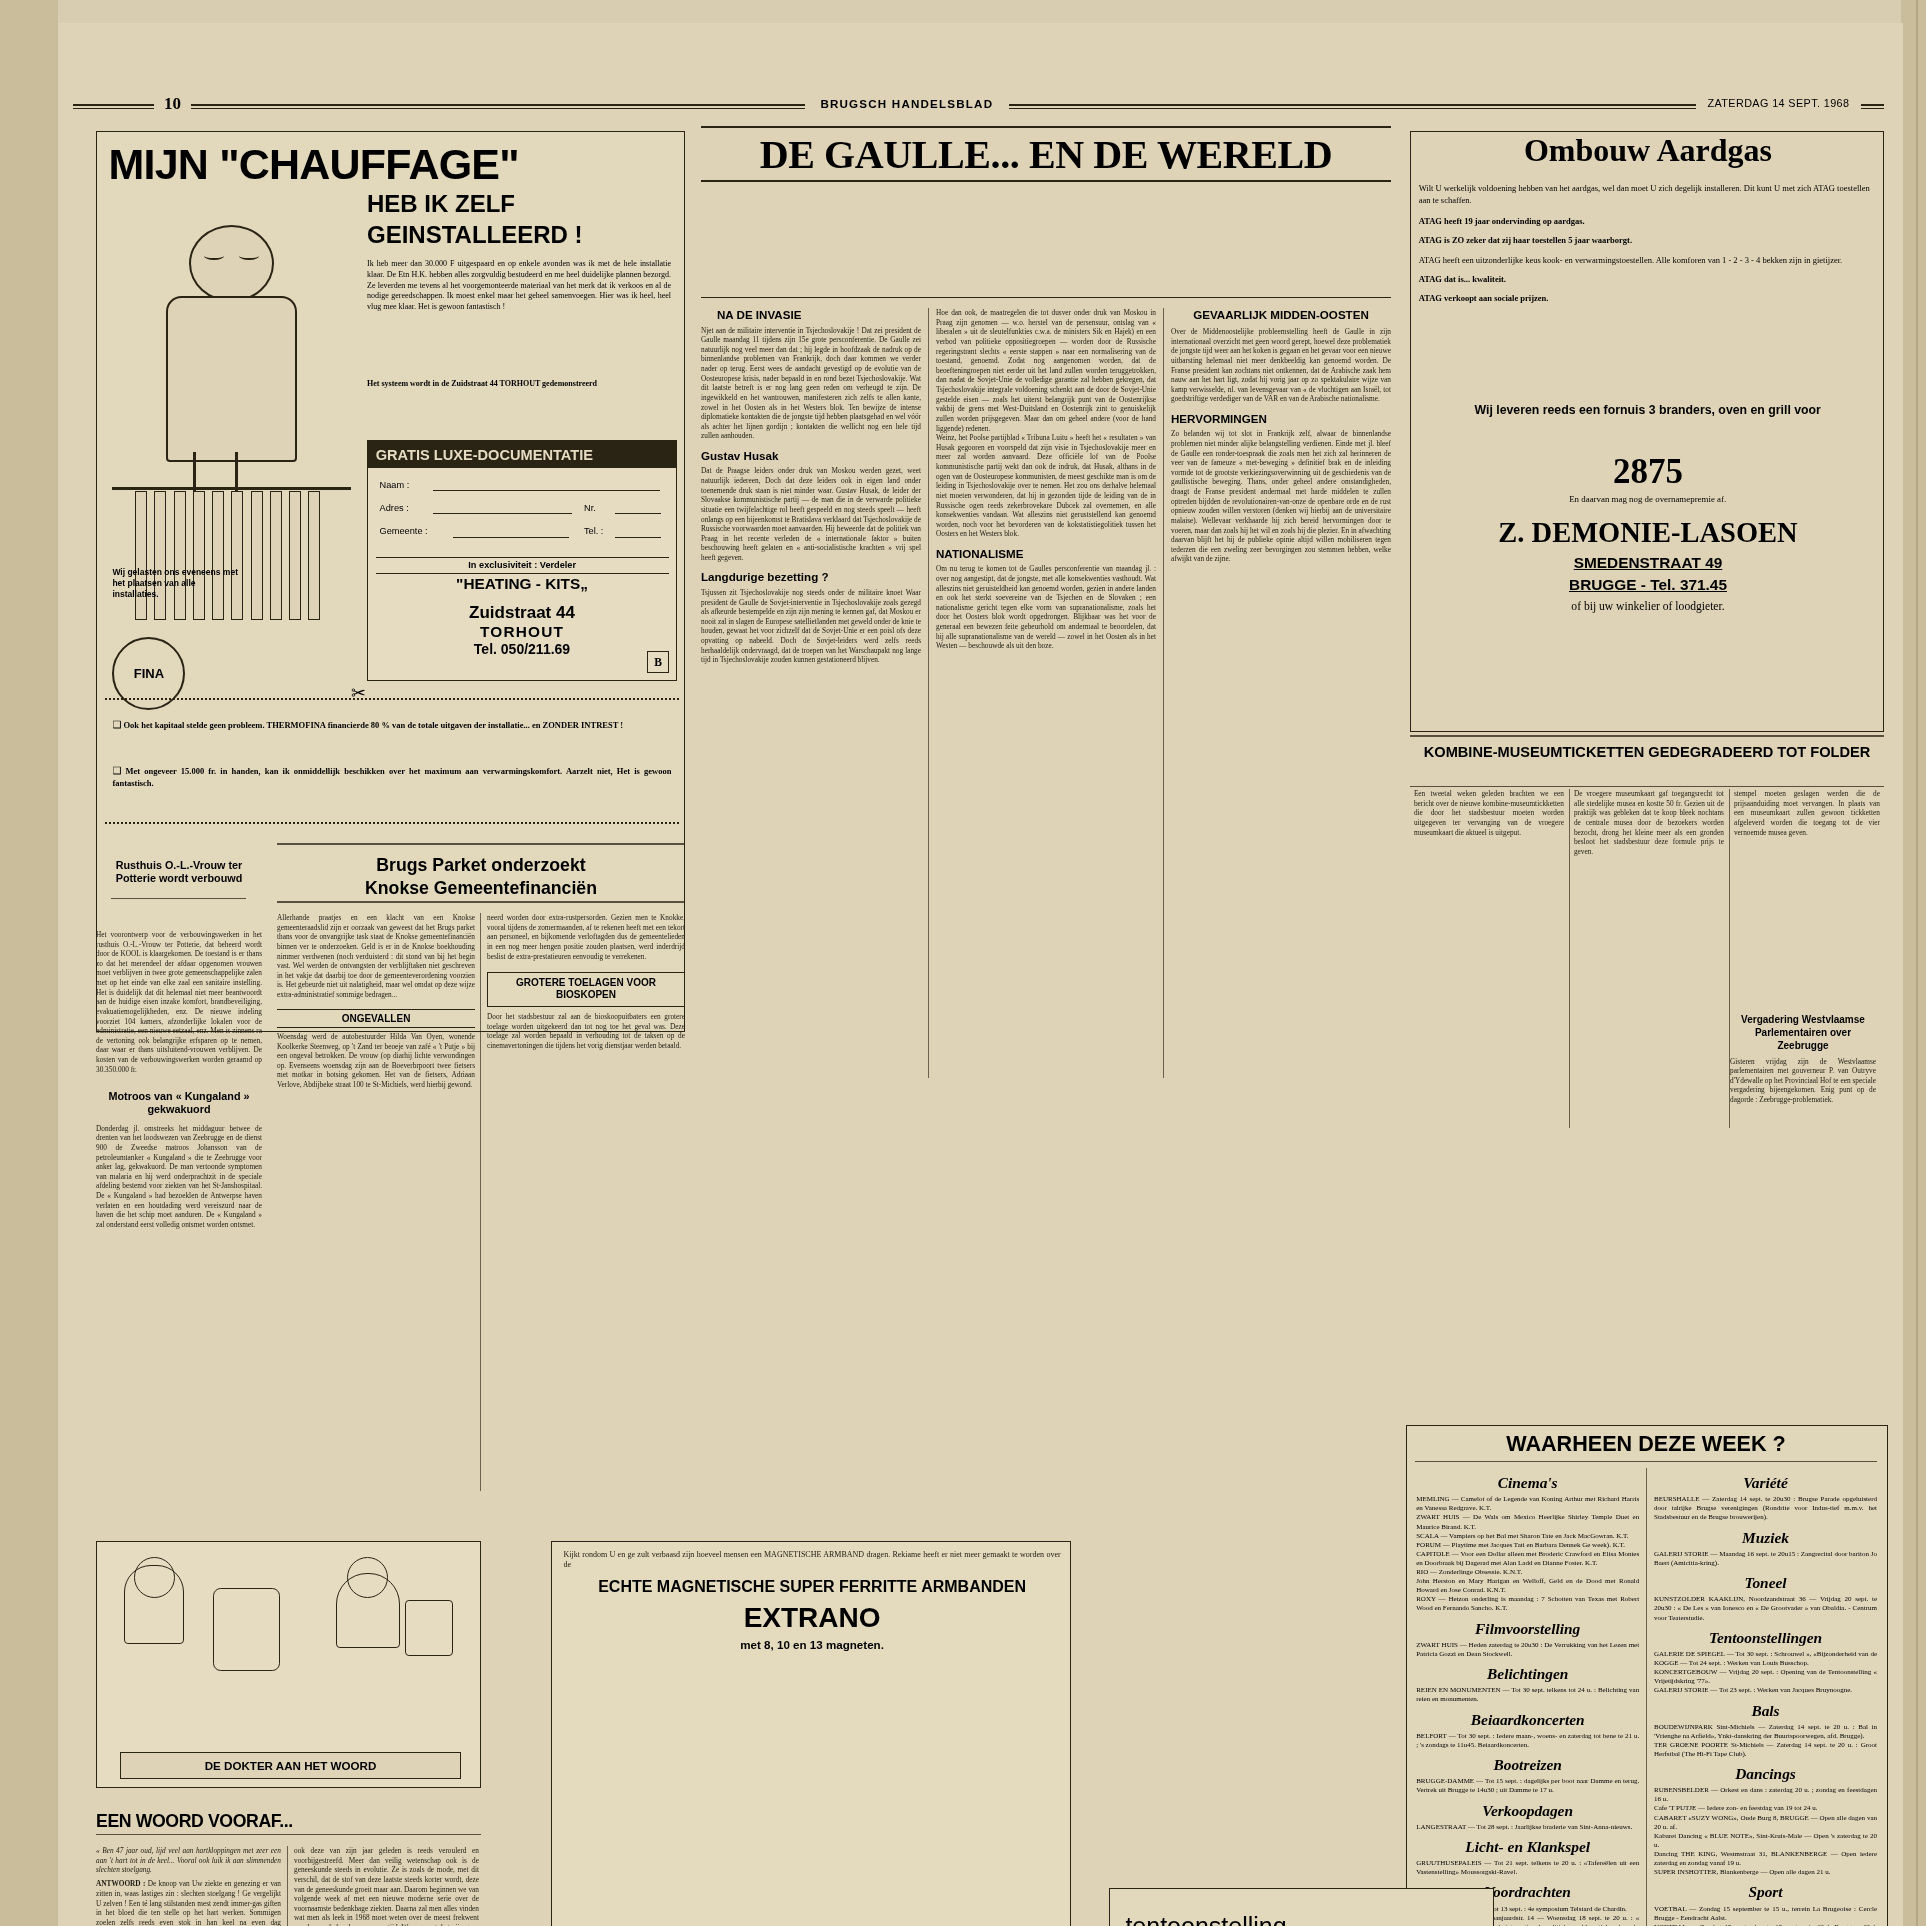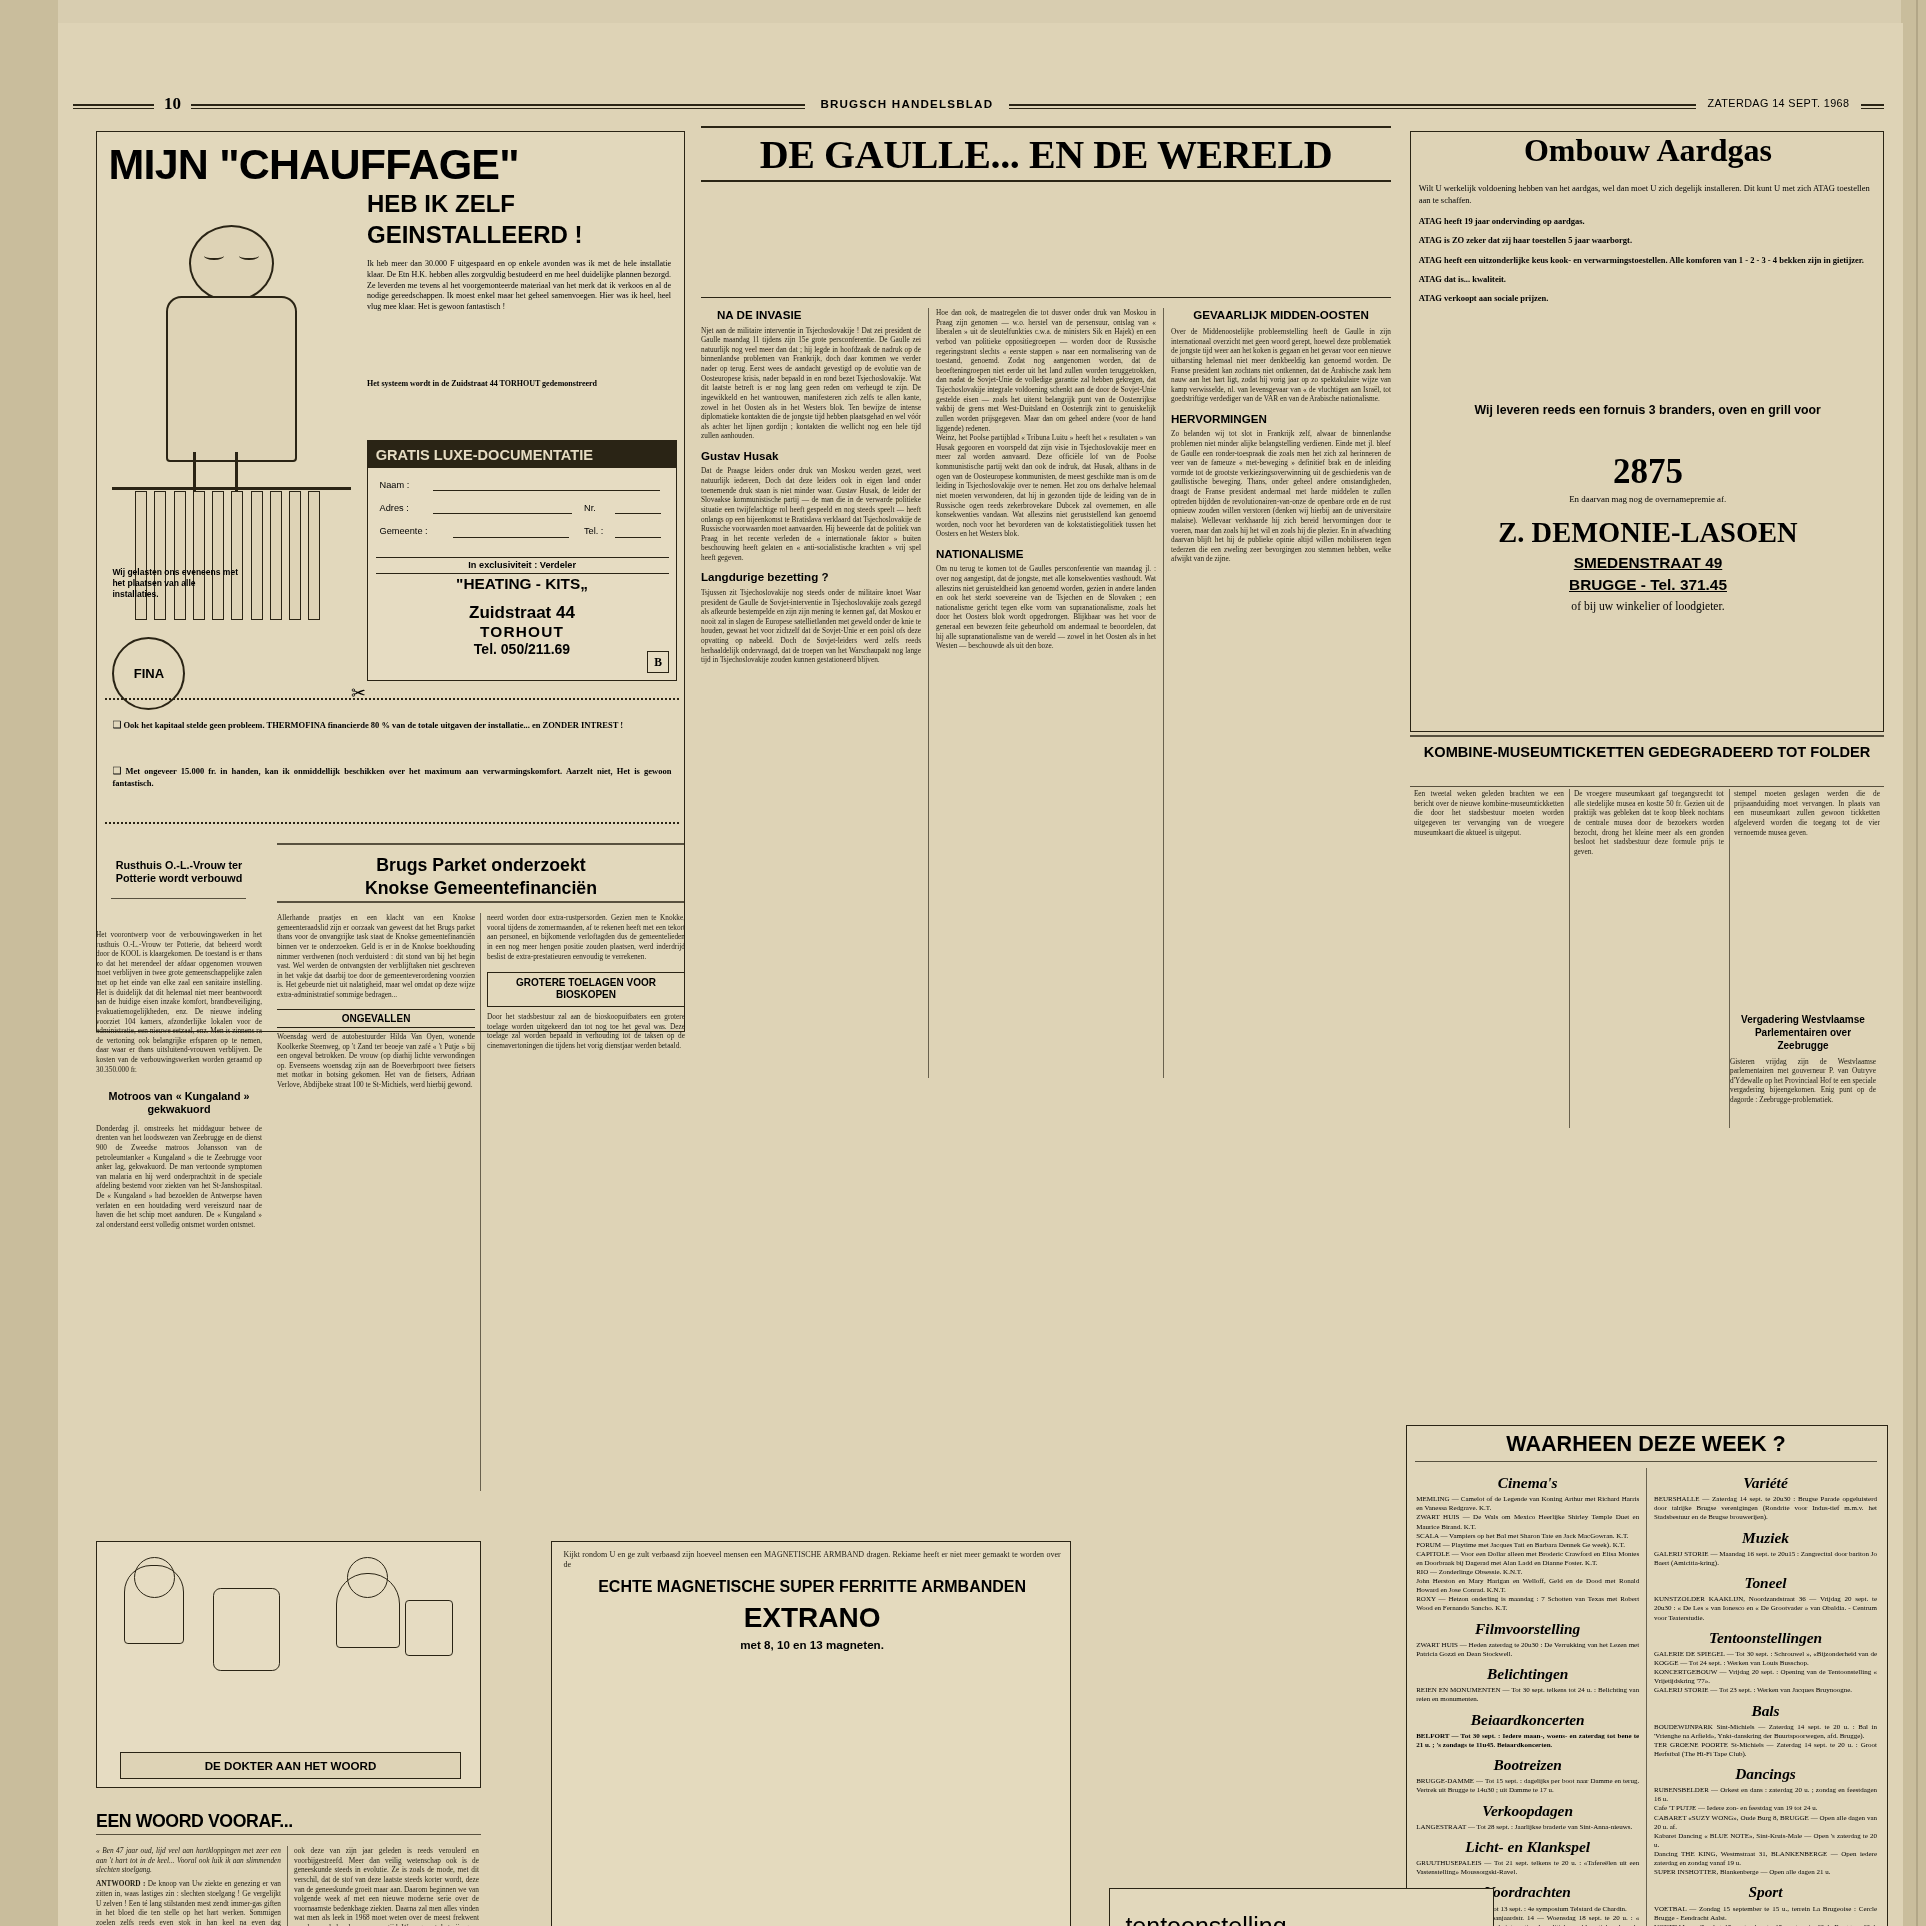--- a/index.html
+++ b/index.html
@@ -251,21 +251,21 @@
       <div class="txt">Zo belanden wij tot slot in Frankrijk zelf, alwaar de binnenlandse problemen niet minder alijke belangstelling verdienen. Einde met jl. bleef de Gaulle een ronder-toespraak die zoals men het zich zal herinneren de veer van de fameuze « met-beweging » definitief brak en de inleiding vormde tot de grootste verkiezingsoverwinning uit de geschiedenis van de gaullistische beweging. Thans, onder geheel andere omstandigheden, draagt de Franse president andermaal met harde middelen te zullen optreden bijdden de revolutionairen-van-onze de openbare orde en de rust opnieuw zouden willen verstoren (denken wij hierbij aan de universitaire malaise). Wellevaar verkhaarde hij zich bereid hervormingen door te voeren, maar dan zoals hij het wil en zoals hij die plezier. En in afwachting daarvan blijft het hij de publieke opinie altijd willen mobiliseren tegen tederzen die een zweling zeer bevorgingen zou stemmen hebben, welke afwijkt van de zijne.</div>
     </div>
   </div>
 
   <div class="box bd2" id="ad-aardgas">
     <div class="t">Ombouw Aardgas</div>
     <div class="body">
       <div>Wilt U werkelijk voldoening hebben van het aardgas, wel dan moet U zich degelijk installeren. Dit kunt U met zich ATAG toestellen aan te schaffen.</div>
       <div style="margin-top:8.5px;font-weight:bold;">ATAG heeft 19 jaar ondervinding op aardgas.</div>
       <div style="margin-top:7px;font-weight:bold;">ATAG is ZO zeker dat zij haar toestellen 5 jaar waarborgt.</div>
-      <div style="margin-top:7px;font-weight:bold;">ATAG heeft een uitzonderlijke keus kook- en verwarmingstoestellen. Alle komforen van 1 - 2 - 3 - 4 bekken zijn in gietijzer.</div>
+      <div style="margin-top:7px;font-weight:normal;">ATAG heeft een uitzonderlijke keus kook- en verwarmingstoestellen. Alle komforen van 1 - 2 - 3 - 4 bekken zijn in gietijzer.</div>
       <div style="margin-top:7px;font-weight:bold;">ATAG dat is... kwaliteit.</div>
       <div style="margin-top:7px;font-weight:bold;">ATAG verkoopt aan sociale prijzen.</div>
     </div>
     <div class="wij">Wij leveren reeds een fornuis 3 branders, oven en grill voor</div>
     <div class="price">2875</div>
     <div class="note">En daarvan mag nog de overnamepremie af.</div>
     <div class="firm">Z. DEMONIE-LASOEN</div>
     <div class="addr" style="white-space:pre-line;text-decoration:underline;">SMEDENSTRAAT 49
 BRUGGE - Tel. 371.45</div>
     <div class="foot">of bij uw winkelier of loodgieter.</div>
@@ -299,21 +299,21 @@
 FORUM — Playtime met Jacques Tati en Barbara Dennek  Ge week).  K.T.
 CAPITOLE — Voor een Dollar alleen met Broderic Crawford en Elisa Montes en Doorbraak bij Dagerad met Alan Ladd en Dianne Foster.  K.T.
 RIO — Zonderlinge Obsessie. K.N.T.
 John Herston en Mary Harigan en Welloff, Geld en de Dood met Ronald Howard en Jose Conrad.  K.N.T.
 ROXY — Hetzon onderling is maandag : 7 Schotten van Texas met Robert Wood en Fernando Sancho.  K.T.</div>
       <div class="wh-cat">Filmvoorstelling</div>
       <div class="wh-body" style="white-space:pre-line;">ZWART HUIS — Heden zaterdag te 20u30 : De Verrukking van het Lezen met Patricia Gozzi en Dean Stockwell.</div>
       <div class="wh-cat">Belichtingen</div>
       <div class="wh-body" style="white-space:pre-line;">REIEN EN MONUMENTEN — Tot 30 sept. telkens tot 24 u. : Belichting van reien en monumenten.</div>
       <div class="wh-cat">Beiaardkoncerten</div>
-      <div class="wh-body" style="white-space:pre-line;font-weight:bold;">BELFORT — Tot 30 sept. : Iedere maan-, woens- en zaterdag tot bene te 21 u. ; 's zondags te 11u45. Beiaardkoncerten.</div>
+      <div class="wh-body" style="white-space:pre-line;">BELFORT — Tot 30 sept. : Iedere maan-, woens- en zaterdag tot bene te 21 u. ; 's zondags te 11u45. Beiaardkoncerten.</div>
       <div class="wh-cat">Bootreizen</div>
       <div class="wh-body" style="white-space:pre-line;">BRUGGE-DAMME — Tot 15 sept. : dagelijks per boot naar Damme en terug. Vertrek uit Brugge te 14u30 ; uit Damme te 17 u.</div>
       <div class="wh-cat">Verkoopdagen</div>
       <div class="wh-body" style="white-space:pre-line;">LANGESTRAAT — Tot 28 sept. : Jaarlijkse braderie van Sint-Anna-nieuws.</div>
       <div class="wh-cat">Licht- en Klankspel</div>
       <div class="wh-body" style="white-space:pre-line;">GRUUTHUSEPALEIS — Tot 21 sept. telkens te 20 u. : «Tafereëlen uit een Vastenstelling» Moussorgski-Ravel.</div>
       <div class="wh-cat">Voordrachten</div>
       <div class="wh-body" style="white-space:pre-line;">PROVINCIAAL HOF — Tot 13 sept. : 4e symposium Telstard de Chardin.
 KONFERENTIEZAAL, Spanjaardstr. 14 — Woensdag 18 sept. te 20 u. : « Inleidende konferentie over de internationale politieke problematiek » door dr. h. Bernhild Farel, stichter van Burchtbutschool Handel Goethuist voor Staatkundige Vorming.
 KONFERENTIEZAAL, VTB, Wollestraat — Vrijdag 20 sept. te 20 u. : « Het materiaat » door dr. h. W. van Stille (Vlaamse Vereniging voor Heemkunde).</div>

